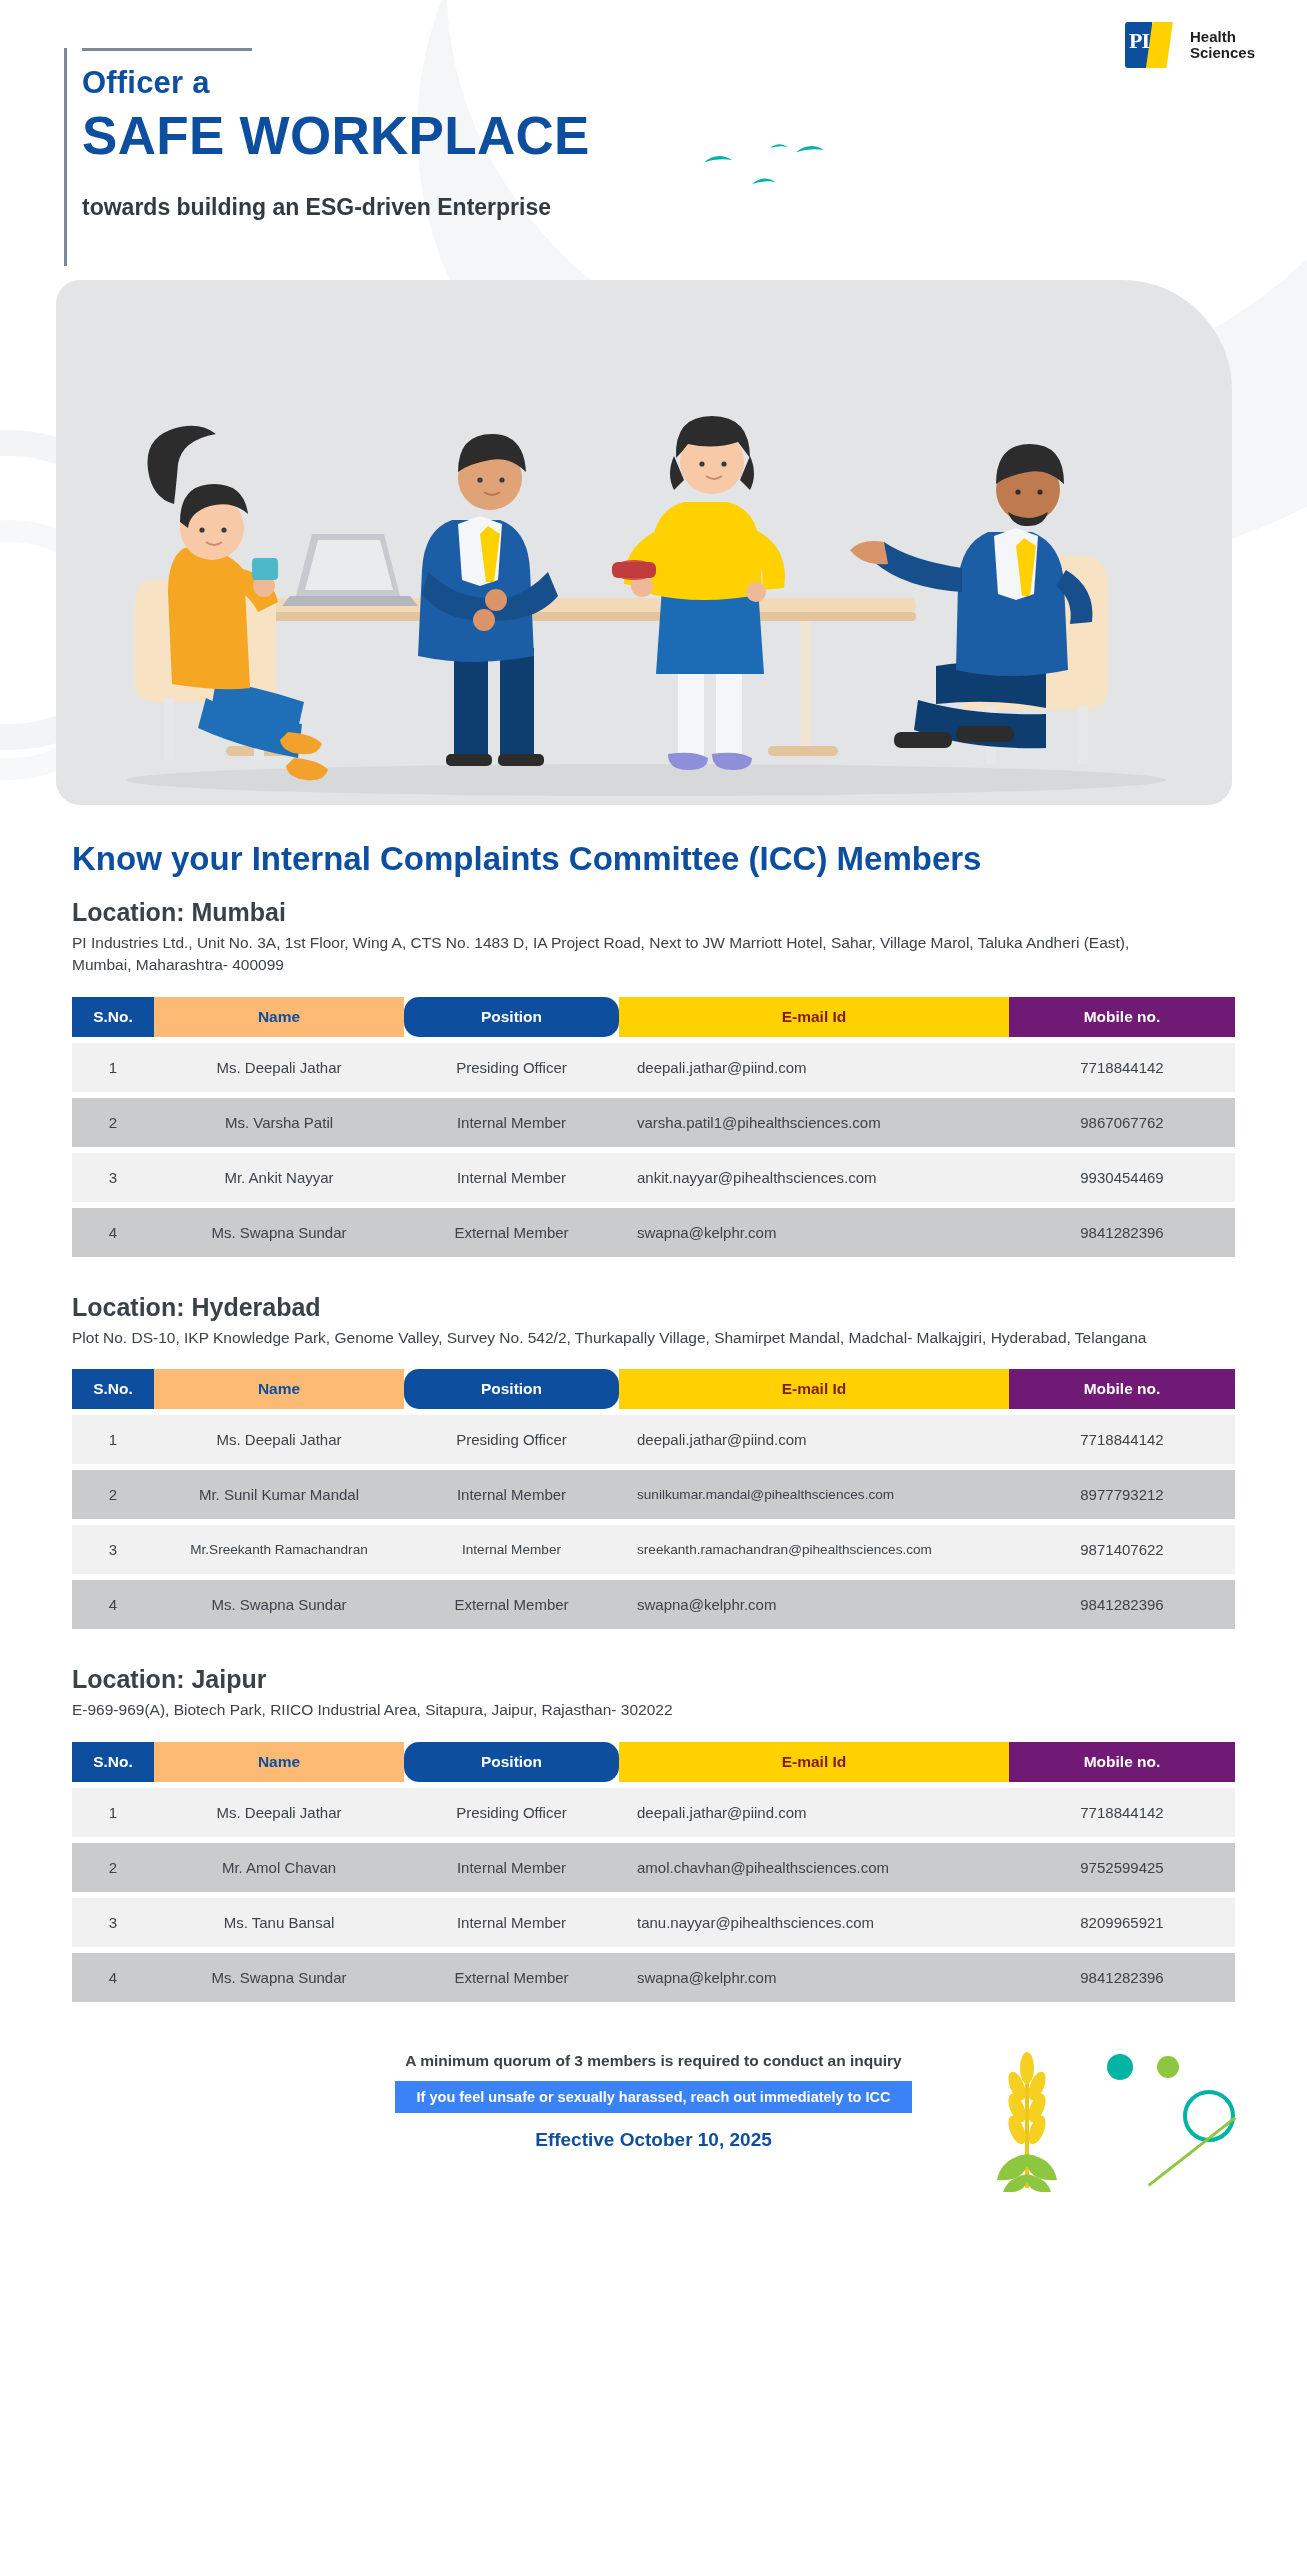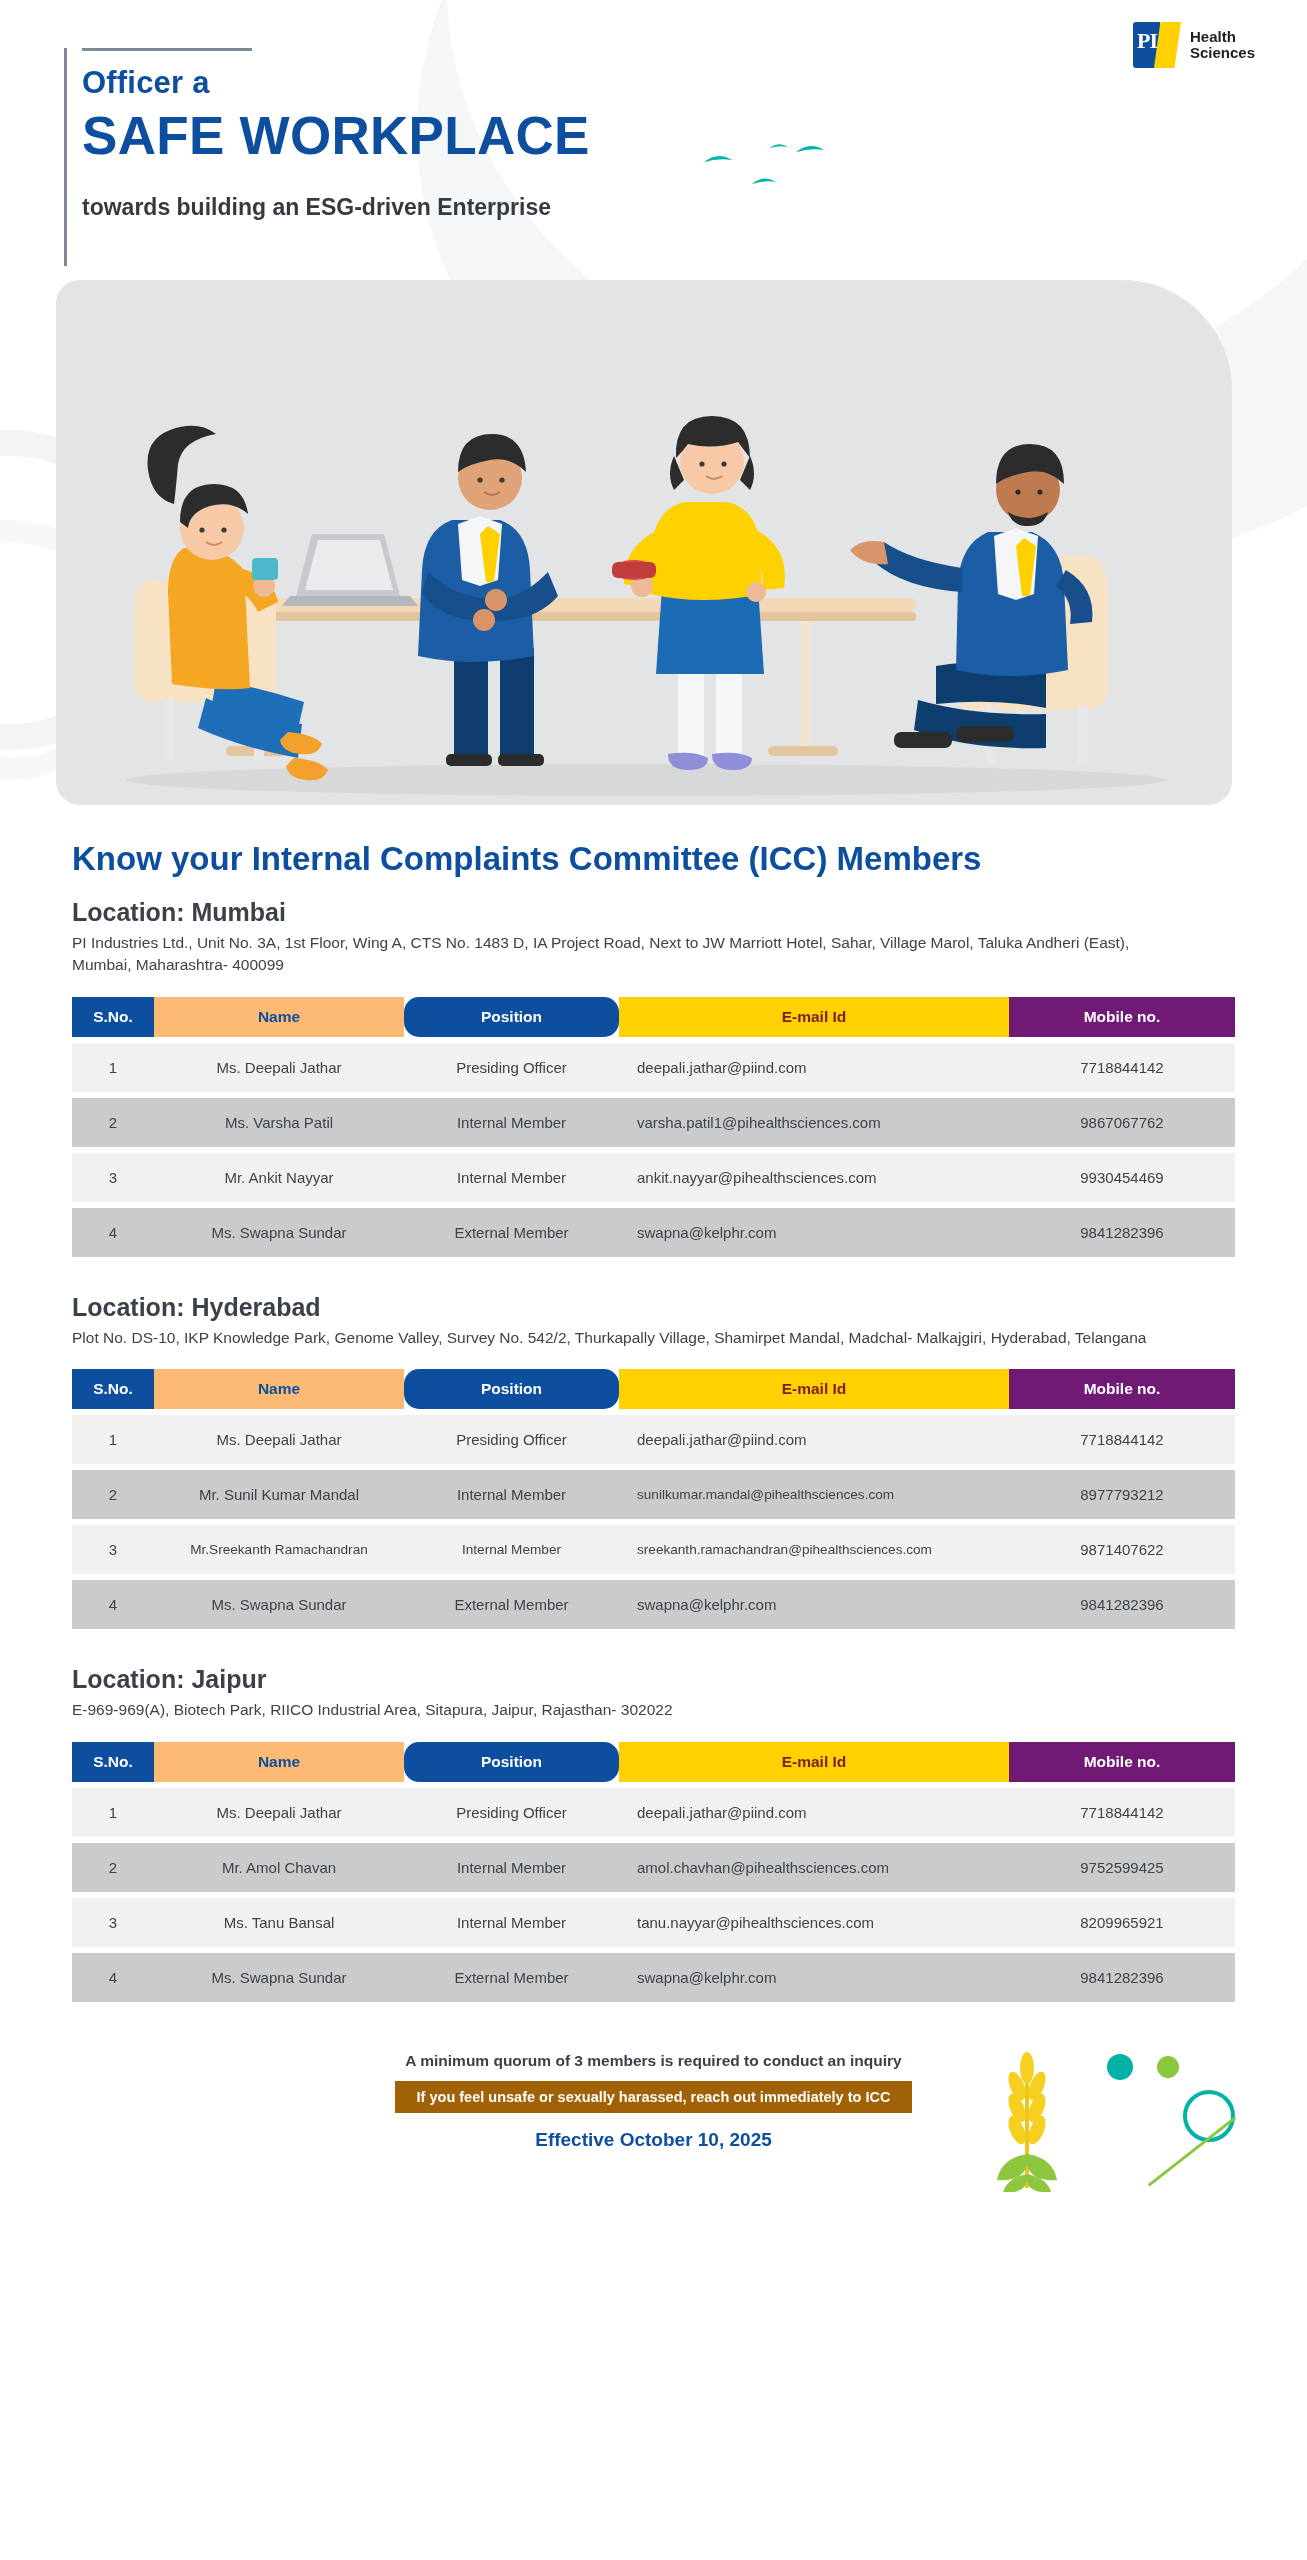--- a/index.html
+++ b/index.html
@@ -47,21 +47,21 @@
     width: 260px; height: 260px;
     border-radius: 50%;
     border: 22px solid #f6f8f9;
     z-index: 0;
   }
 
   
   .logo {
     position: absolute;
     top: 22px; right: 52px;
-    display: flex; align-items: center; gap: 9px;
+    display: flex; align-items: center; gap: 17px;
     z-index: 5;
   }
   .logo-mark {
     position: relative;
     width: 48px; height: 46px;
   }
   .logo-mark .blue {
     position: absolute; left: 0; top: 0;
     width: 27px; height: 46px;
     background: #0d4f9e;
@@ -204,21 +204,21 @@
     position: relative;
   }
   .quorum {
     font-size: 15.5px;
     font-weight: bold;
     color: #3a4248;
   }
   .unsafe {
     display: inline-block;
     margin-top: 11px;
-    background: #a16207;
+    background: #3b82f6;
     color: #ffffff;
     font-size: 14.5px;
     font-weight: bold;
     padding: 8px 22px;
   }
   .effective {
     margin-top: 16px;
     font-size: 19px;
     font-weight: bold;
     color: #0d4f9e;

